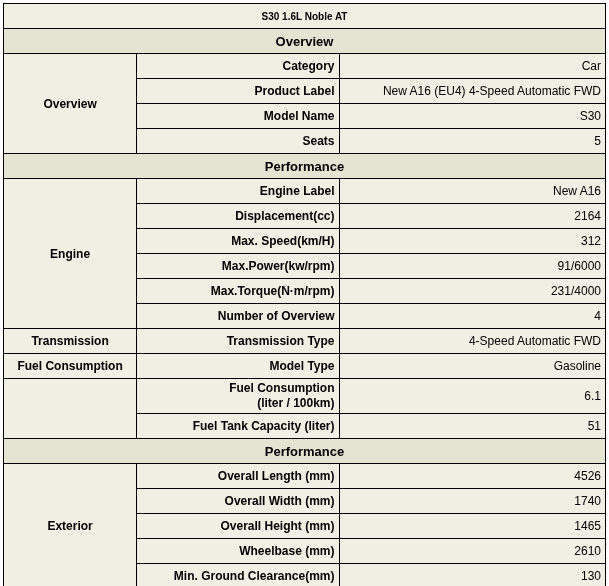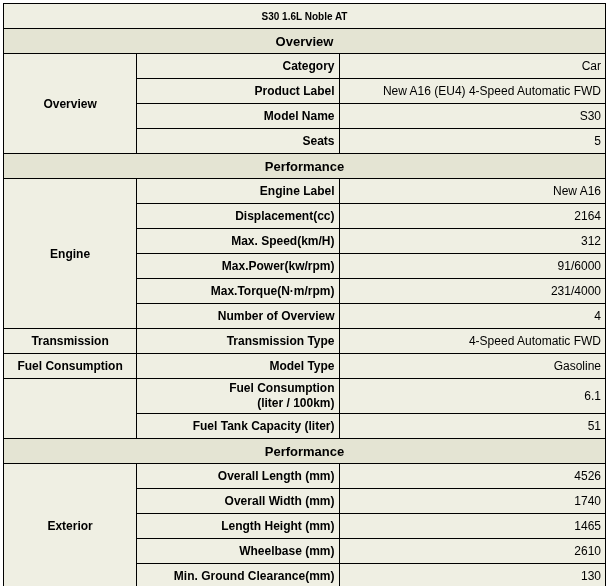--- a/index.html
+++ b/index.html
@@ -159,21 +159,21 @@
       <tr>
         <td class="rowhead" rowspan="5">Exterior</td>
         <td class="label">Overall Length (mm)</td>
         <td class="value">4526</td>
       </tr>
       <tr>
         <td class="label">Overall Width (mm)</td>
         <td class="value">1740</td>
       </tr>
       <tr>
-        <td class="label">Length Height (mm)</td>
+        <td class="label">Overall Height (mm)</td>
         <td class="value">1465</td>
       </tr>
       <tr>
         <td class="label">Wheelbase (mm)</td>
         <td class="value">2610</td>
       </tr>
       <tr>
         <td class="label">Min. Ground Clearance(mm)</td>
         <td class="value">130</td>
       </tr>

